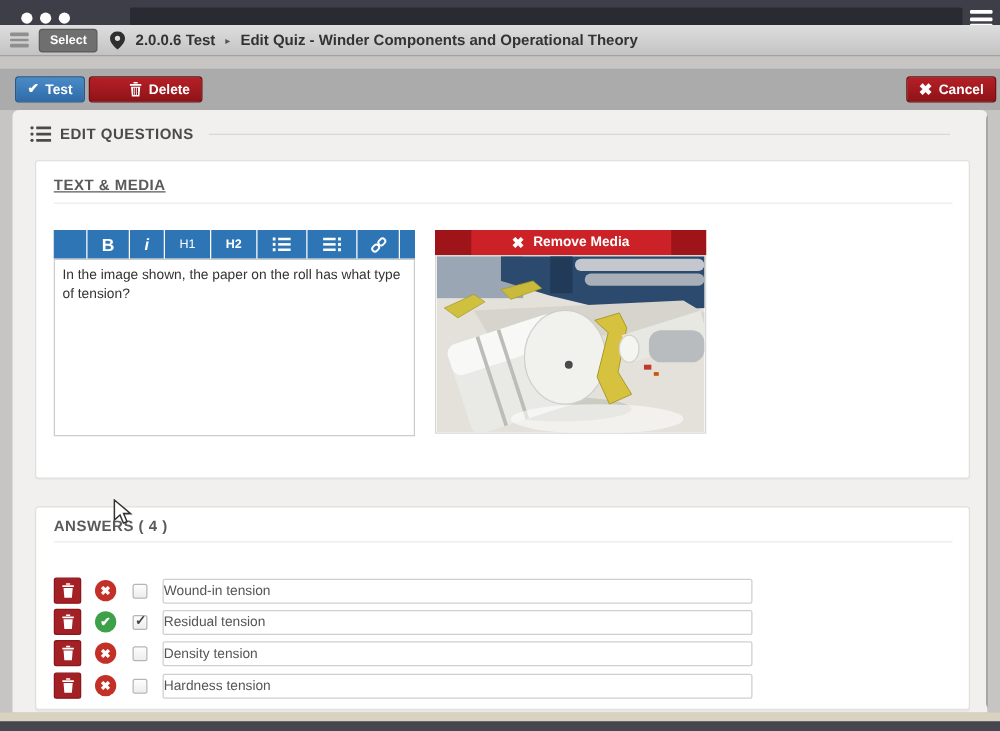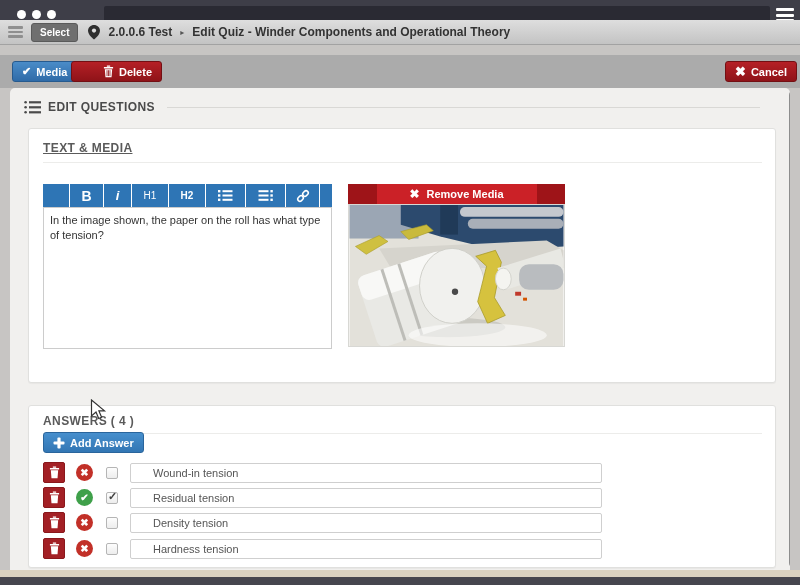--- a/index.html
+++ b/index.html
@@ -75,21 +75,21 @@
     display:flex; align-items:center; justify-content:center; cursor:pointer; }
   .status { width:17px; height:17px; border-radius:50%; margin-left:11px; color:#fff;
     font-size:10px; font-weight:bold; display:flex; align-items:center; justify-content:center;
     background:#c23028; }
   .status.ok { background:#3fa04a; }
   .cb { width:12px; height:12px; margin-left:13px; border:1px solid #b5b5b5; border-radius:2px;
     background:linear-gradient(#fdfdfd,#ededed); position:relative; cursor:pointer; }
   .cb.checked::after { content:"\2713"; position:absolute; left:1px; top:-3px; font-size:11px;
     font-weight:bold; color:#444; }
   .ans-input { margin-left:12px; width:472px; height:20px; border:1px solid #cfcfcf; border-radius:2px;
-    font-family:"Liberation Sans",sans-serif; font-size:11px; color:#555; padding:0 22px; background:#fff; }
+    font-family:"Liberation Sans",sans-serif; font-size:11px; color:#555; padding:0 0; background:#fff; }
 
   
   #footer-tan { left:0; top:570px; width:800px; height:7px; background:#dad2c0; }
   #footer-dark { left:0; top:577px; width:800px; height:8px; background:#46464e; }
 
   #cursor { left:90px; top:399px; pointer-events:none; z-index:50; }
 </style>
 </head>
 <body>
 
@@ -119,21 +119,21 @@
       <circle cx="6" cy="5.6" r="2.1" fill="#dedede"></circle>
     </svg>
     <span class="crumb-text">2.0.0.6 Test</span>
     <span class="crumb-sep">▸</span>
     <span class="crumb-text">Edit Quiz - Winder Components and Operational Theory</span>
   </div>
 
   <div class="abs" id="actionbar">
     <button class="abs btn btn-blue" style="left:12px; top:6px;">
       <span class="glyph">✔</span>
-      <span>Media</span>
+      <span>Test</span>
     </button>
     <button class="abs btn btn-red" style="left:71px; top:6px;padding-left:31px;">
       <svg width="11" height="13" viewBox="0 0 12 14">
         <path fill="#fff" d="M1 2.2h10v1.6H1zM4.2.5h3.6v1.3H4.2zM2 4.6h8l-.7 8.6H2.7z"></path>
         <path stroke="#8f1318" stroke-width="0.9" d="M4.4 5.6v6.4M6 5.6v6.4M7.6 5.6v6.4" fill="none"></path>
       </svg>
       <span>Delete</span>
     </button>
     <button class="abs btn btn-red" style="right:3px; top:6px;">
       <span class="glyph" style="font-size:13px">✖</span>
@@ -241,27 +241,20 @@
         <rect x="168" y="88" width="6" height="4" fill="#c0392b"></rect>
         <rect x="176" y="94" width="4" height="3" fill="#d35400"></rect>
         <ellipse cx="130" cy="132" rx="70" ry="12" fill="rgba(255,255,255,0.55)"></ellipse>
       </svg>
     </div>
 
     <div class="abs card" id="card-answers">
       <div class="abs card-title" style="left:14px; top:8px;">ANSWERS ( 4 )</div>
       <div class="abs card-rule" style="left:14px; top:27px; width:719px;"></div>
 
-      <button class="abs btn btn-blue" id="add-answer-btn">
-        <svg width="12" height="12" viewBox="0 0 12 12">
-          <rect x="4.4" y="0.5" width="3.2" height="11" rx="1" fill="#fff"></rect>
-          <rect x="0.5" y="4.4" width="11" height="3.2" rx="1" fill="#fff"></rect>
-        </svg>
-        <span>Add Answer</span>
-      </button>
 
       <div class="abs ans-row" style="top:56px">
         <div class="row-trash">
           <svg width="11" height="13" viewBox="0 0 12 14">
             <path fill="#fff" d="M1 2.2h10v1.6H1zM4.2.5h3.6v1.3H4.2zM2 4.6h8l-.7 8.6H2.7z"></path>
           </svg>
         </div>
         <div class="status">✖</div>
         <div class="cb"></div>
         <input class="ans-input" value="Wound-in tension" style="">

